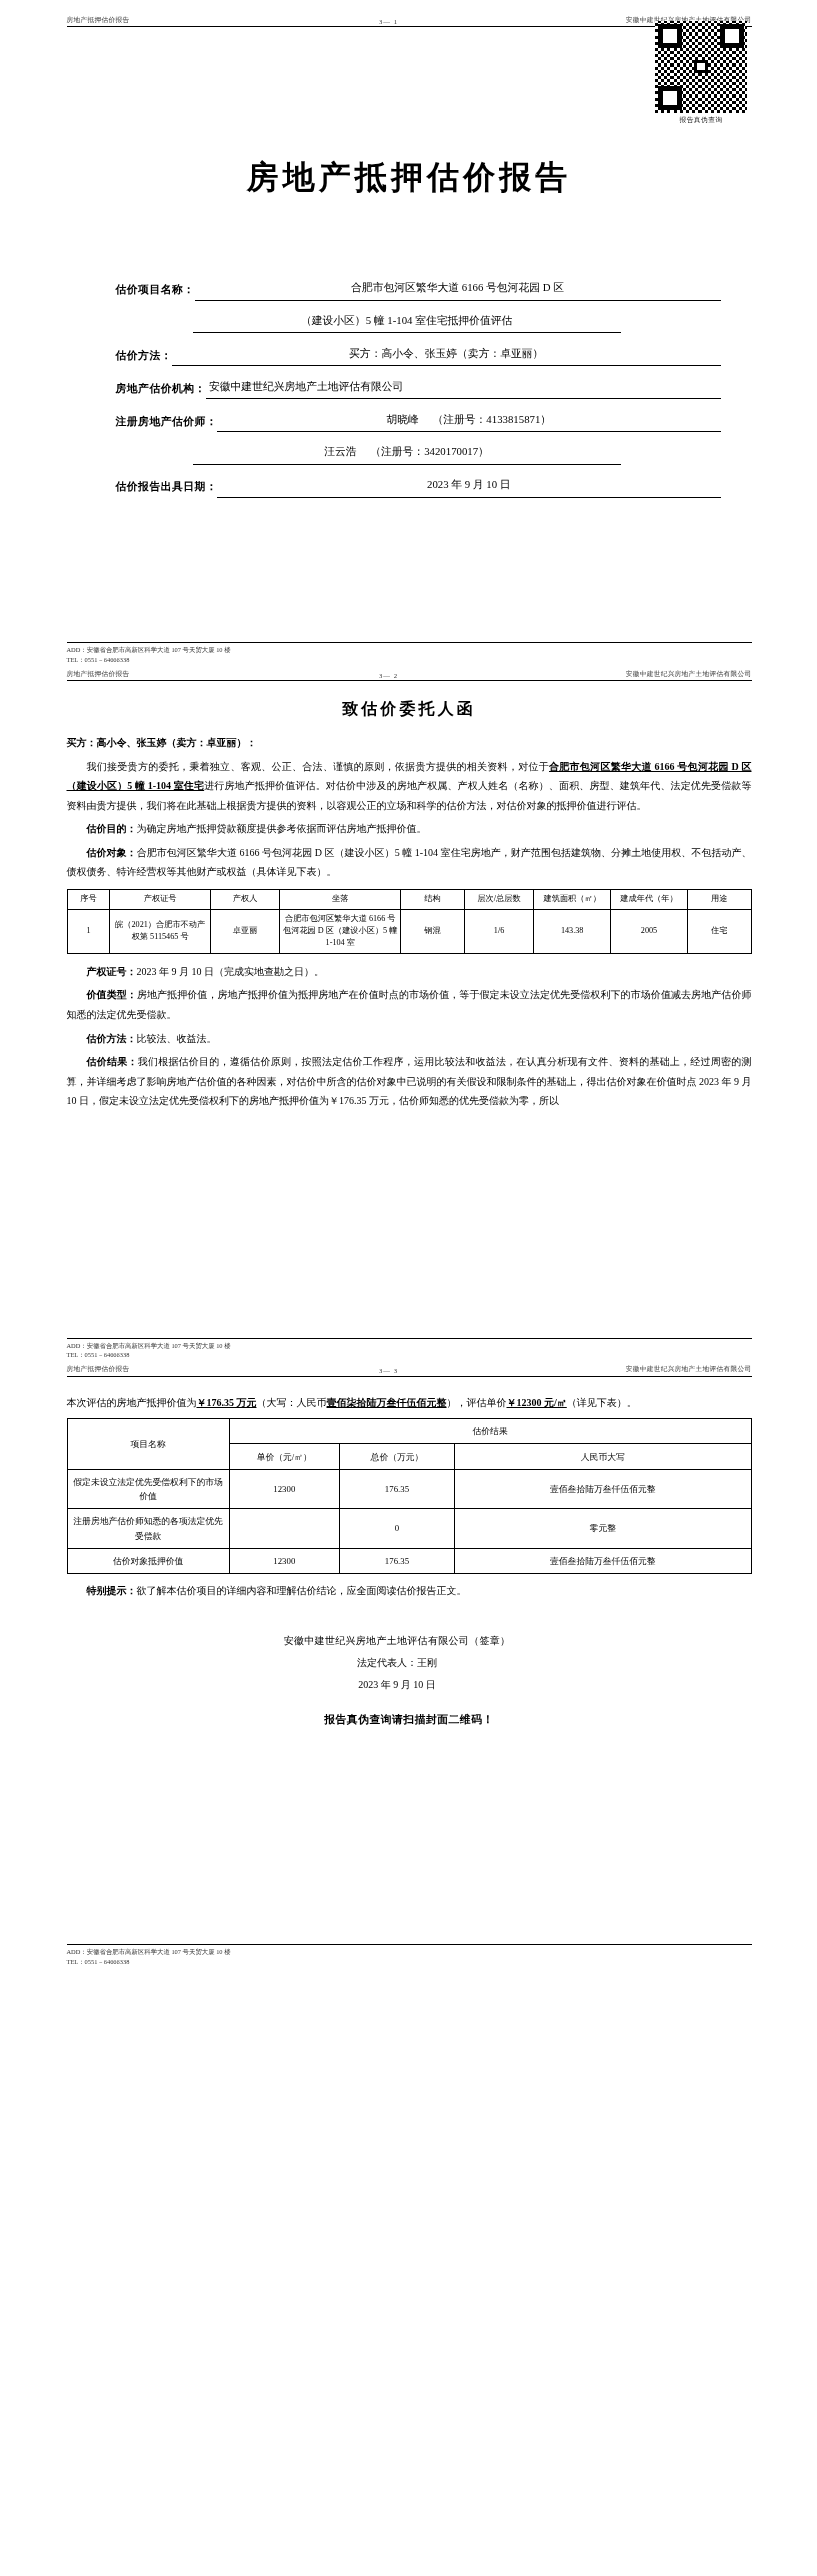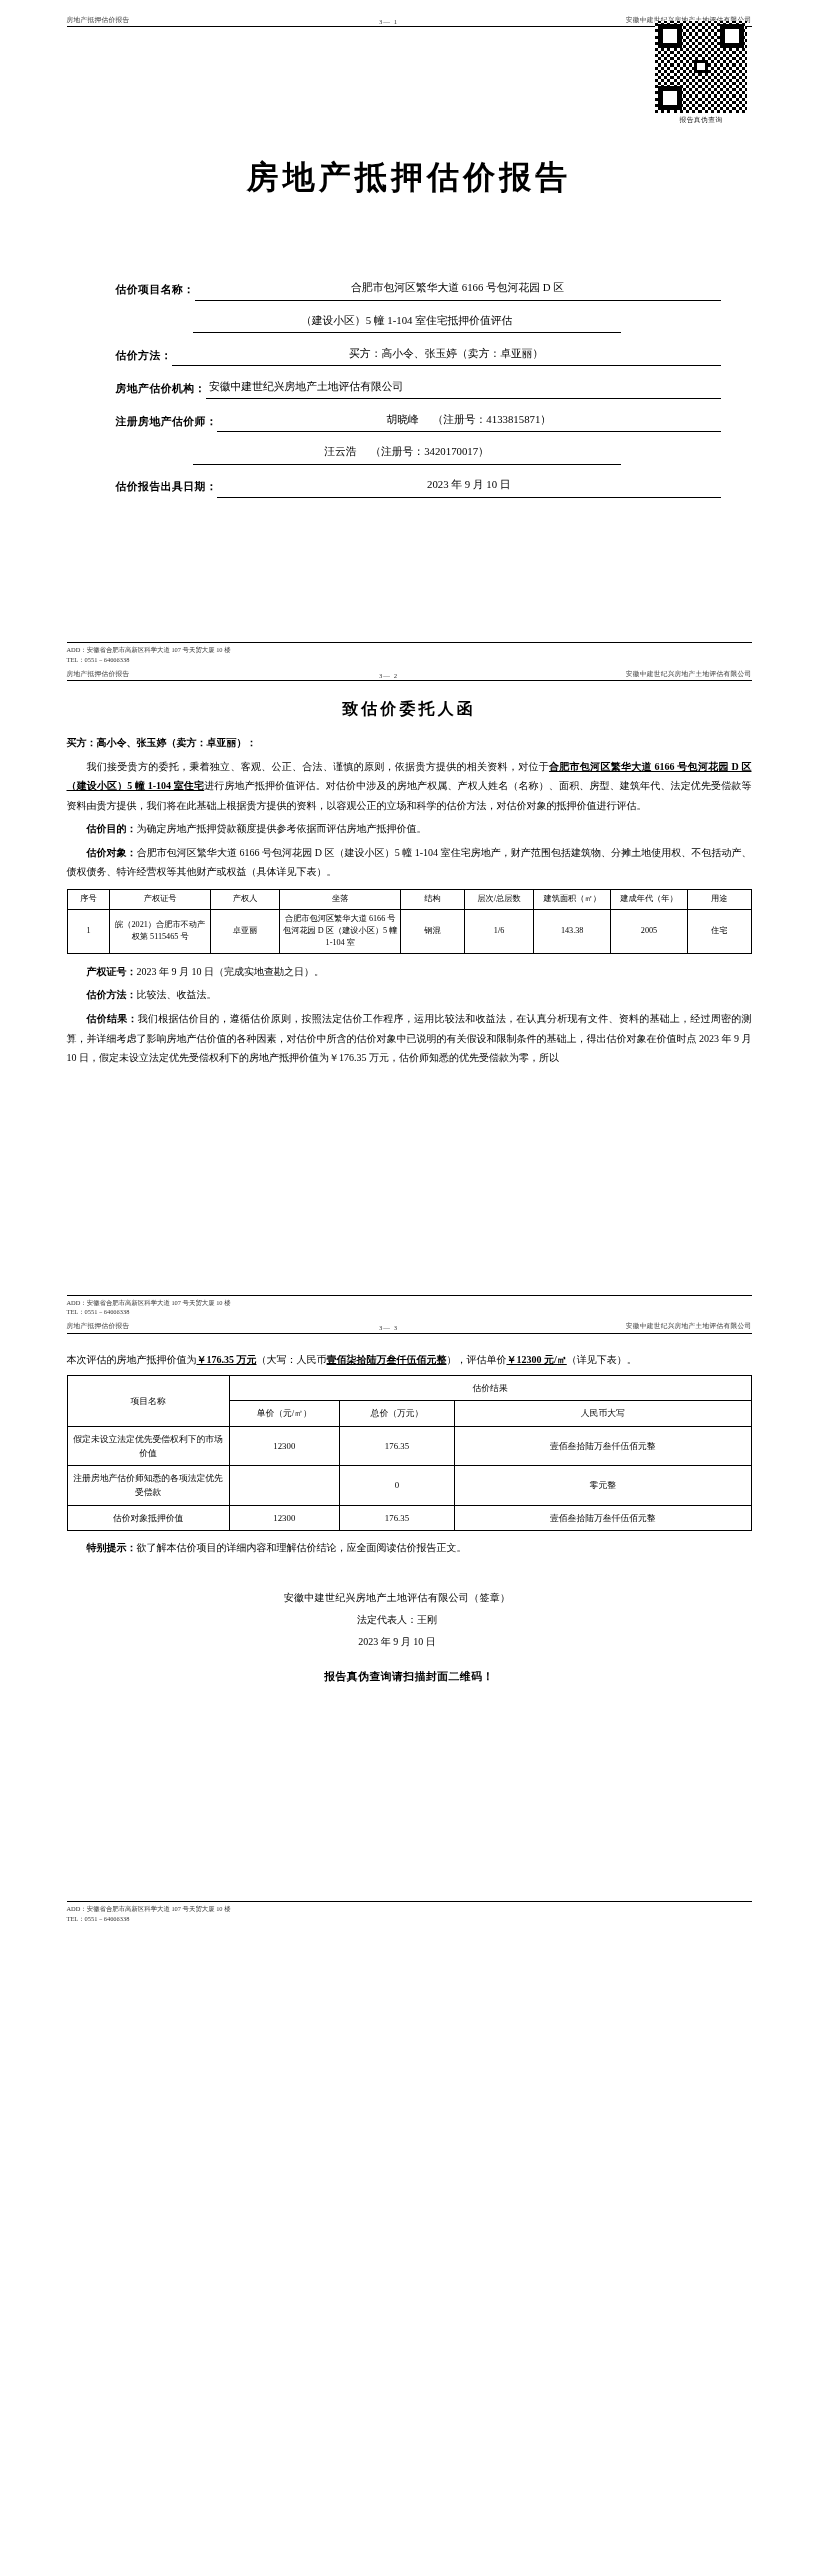--- a/index.html
+++ b/index.html
@@ -317,20 +317,21 @@
           <td>1/6</td>
           <td>143.38</td>
           <td>2005</td>
           <td>住宅</td>
         </tr>
       </tbody>
     </table>
 
     <div class="p"><span class="b">产权证号：</span><span>2023 年 9 月 10 日（完成实地查勘之日）。</span></div>
 
+    <div class="p"><span class="b">价值类型：</span><span>房地产抵押价值，房地产抵押价值为抵押房地产在价值时点的市场价值，等于假定未设立法定优先受偿权利下的市场价值减去房地产估价师知悉的法定优先受偿款。</span></div>
 
     <div class="p"><span class="b">估价方法：</span><span>比较法、收益法。</span></div>
 
     <div class="p"><span class="b">估价结果：</span><span>我们根据估价目的，遵循估价原则，按照法定估价工作程序，运用比较法和收益法，在认真分析现有文件、资料的基础上，经过周密的测算，并详细考虑了影响房地产估价值的各种因素，对估价中所含的估价对象中已说明的有关假设和限制条件的基础上，得出估价对象在价值时点 2023 年 9 月 10 日，假定未设立法定优先受偿权利下的房地产抵押价值为￥176.35 万元，估价师知悉的优先受偿款为零，所以</span></div>
 
     <div class="big-gap"></div>
 
     <div class="run-foot">
       <div class="addr-rule"></div>
       <div class="line">ADD：安徽省合肥市高新区科学大道 107 号天贸大厦 10 楼</div>

